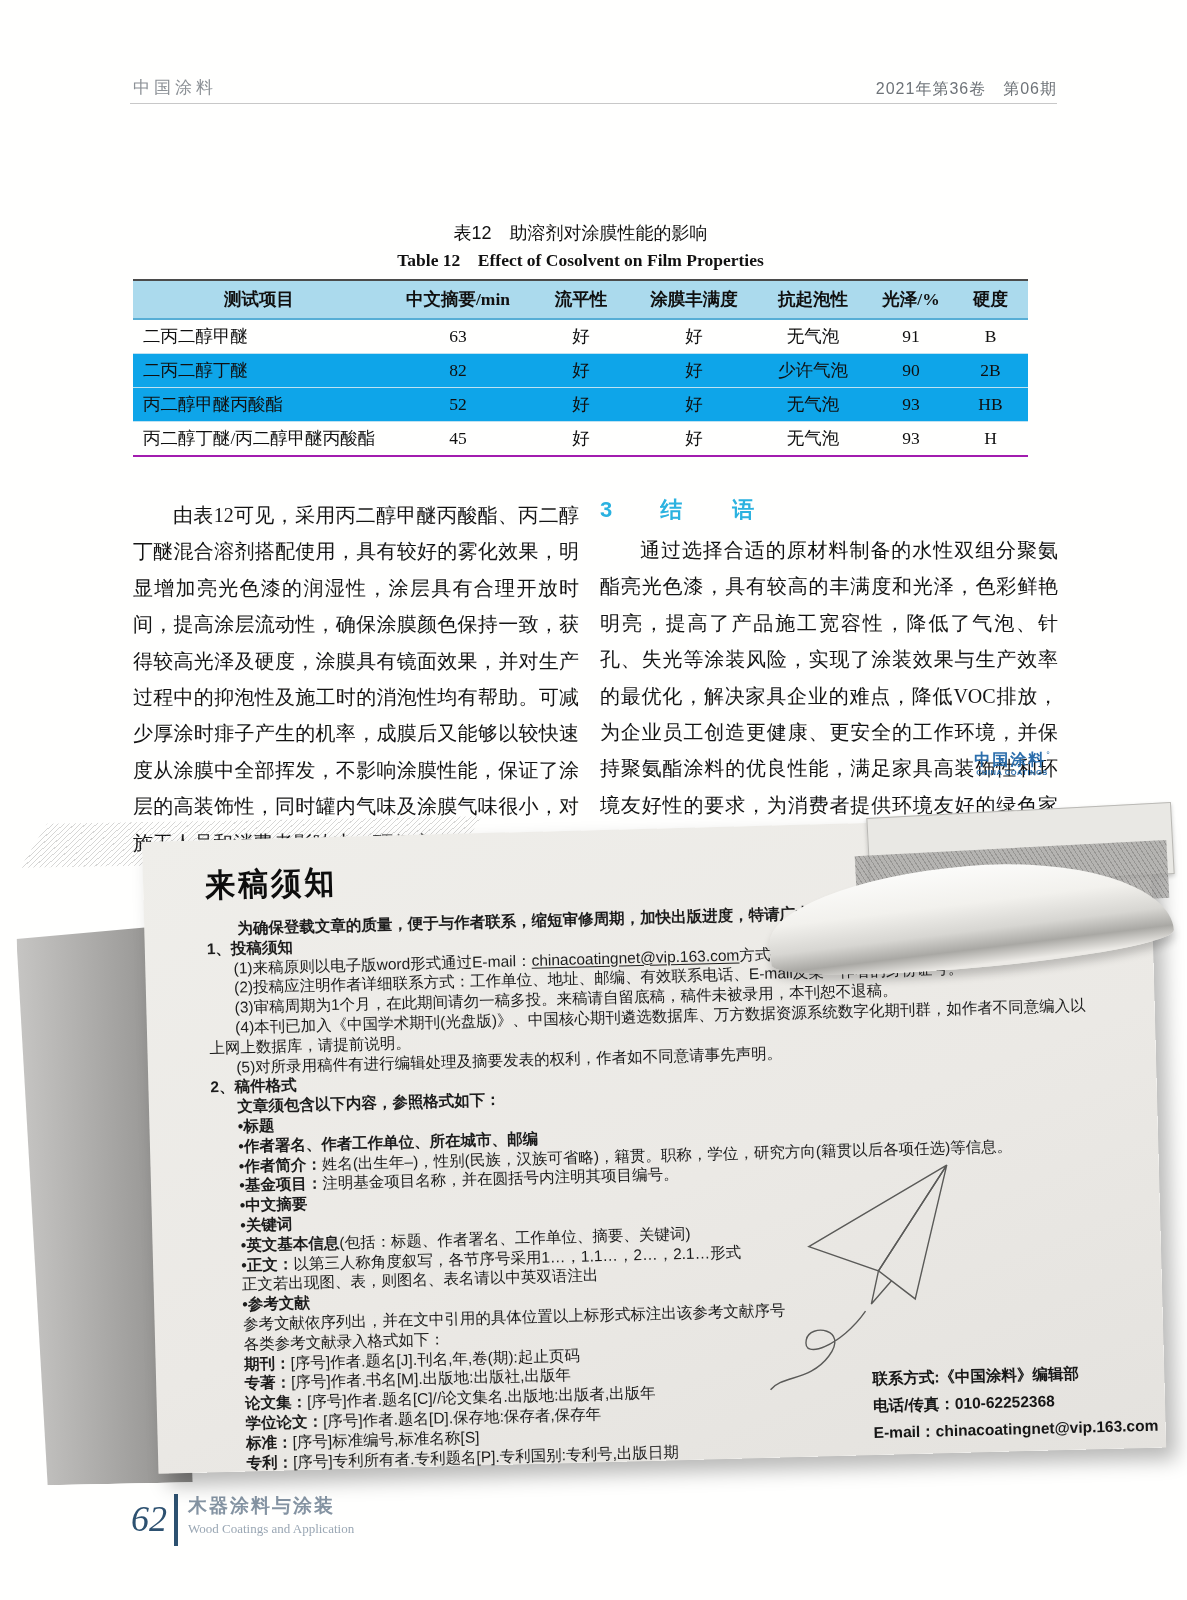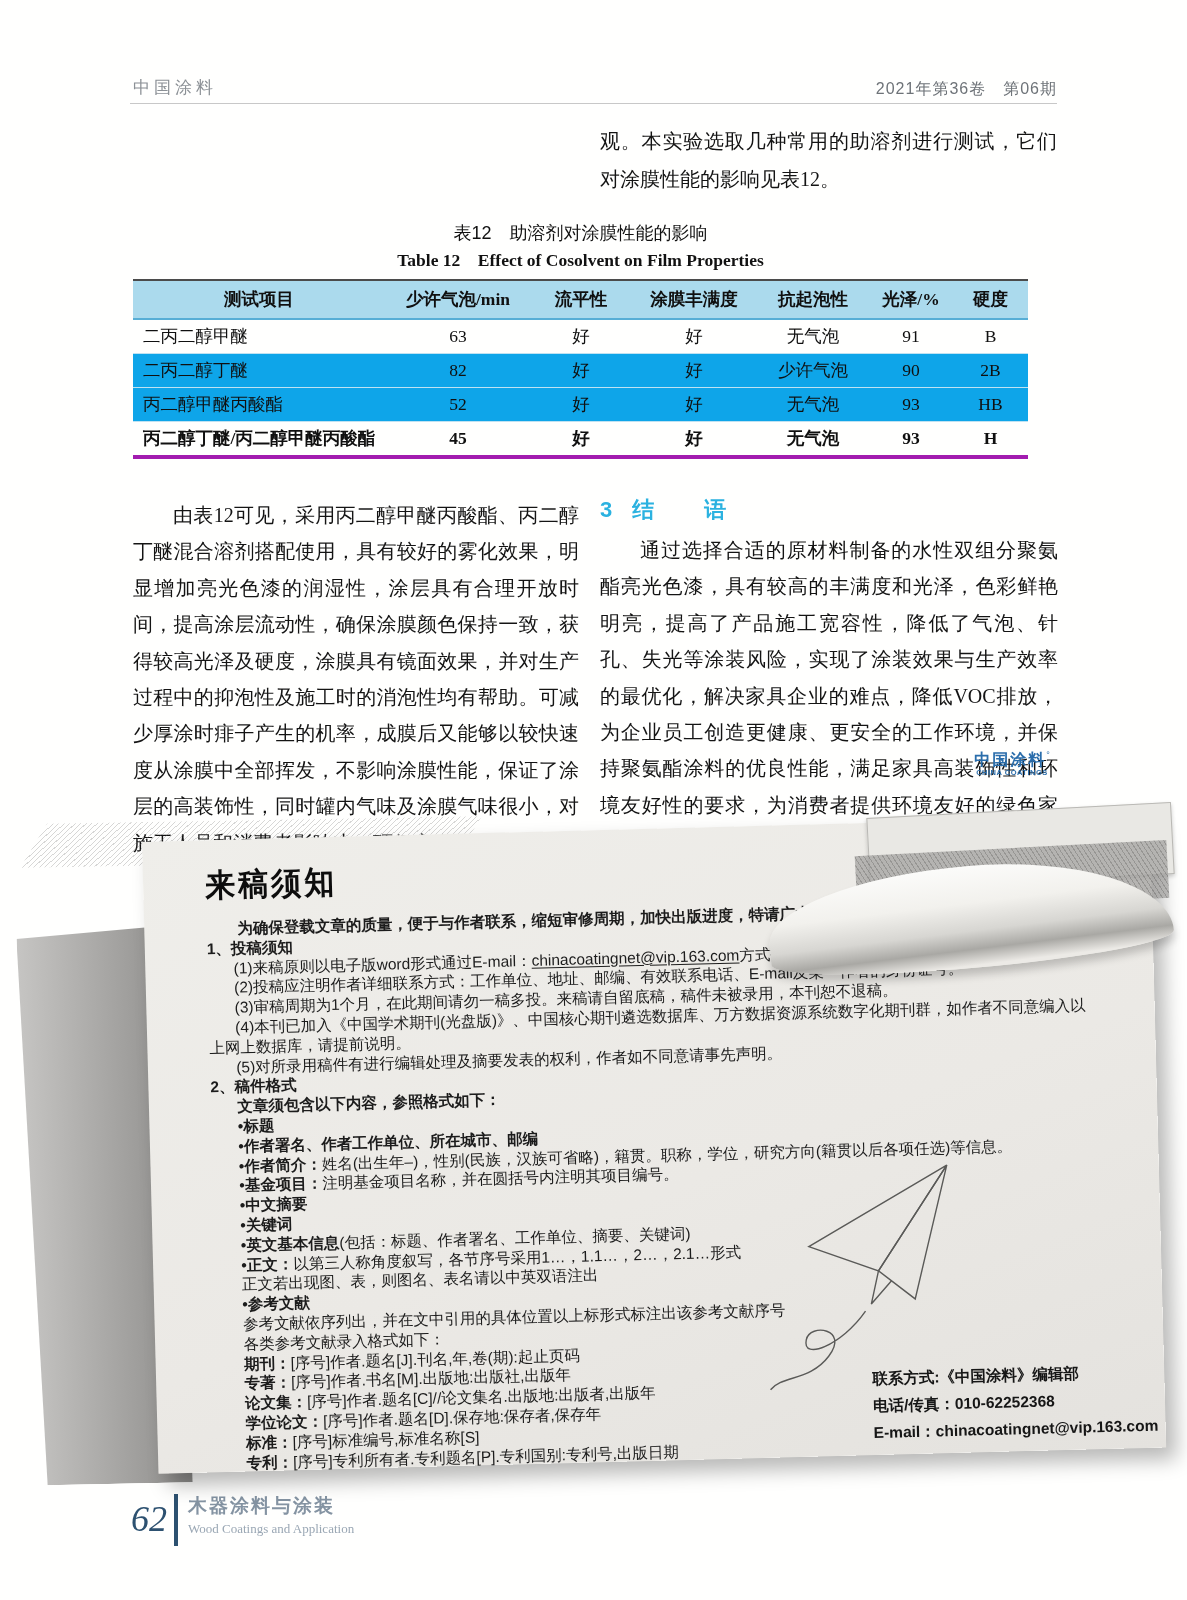--- a/index.html
+++ b/index.html
@@ -23,35 +23,35 @@
                     font-weight:normal; font-size:18px; color:#111; }
   .tbl-caption-en { position:absolute; left:133px; top:248px; width:895px; text-align:center;
                     font-family:"Liberation Serif","DejaVu Serif",serif; font-weight:bold; font-size:17.5px; color:#111; }
   table.cosolvent { position:absolute; left:133px; top:279px; width:895px; border-collapse:collapse;
                     font-family:"Liberation Serif","DejaVu Serif",serif; font-size:17.5px; color:#101010; }
   table.cosolvent th { background:#abdaed; font-weight:bold; padding:6px 2px 7px;
                        border-top:2.5px solid #4b4b4b; border-bottom:2px solid #57aed6; font-size:17.5px; }
   table.cosolvent td { padding:4px 2px 5px; text-align:center; border-bottom:1px solid #bfe2f2; }
   table.cosolvent td.name-col { text-align:left; padding-left:10px; }
   table.cosolvent tr.stripe td { background:#0ea5e9; }
-  table.cosolvent tr:last-child td { border-bottom:4px solid #a21caf;font-weight:bold; }
+  table.cosolvent tr:last-child td { border-bottom:2px solid #a21caf; }
   table.cosolvent col.c0{width:252px;} table.cosolvent col.c1{width:146px;}
   table.cosolvent col.c2{width:100px;} table.cosolvent col.c3{width:126px;}
   table.cosolvent col.c4{width:112px;} table.cosolvent col.c5{width:84px;}
   table.cosolvent col.c6{width:75px;}
 
   
   .body-par { position:absolute; font-family:"Liberation Serif","DejaVu Serif",serif; font-size:20px;
               line-height:36.4px; color:#141414; text-align:justify; text-indent:2em; }
   .body-left  { left:133px; top:497px; width:446px; }
   .body-right { left:600px; top:532px; width:458px; }
   .section-heading { position:absolute; left:600px; top:495px; color:#2bb2e0; font-weight:bold;
                      font-size:22px; letter-spacing:2px; }
   .section-heading .num { margin-right:18px; }
-  .section-heading .ttl { letter-spacing:14px; }
+  .section-heading .ttl { letter-spacing:14px;margin-left:28px; }
   .cc-logo { position:absolute; left:962px; top:751px; width:100px; text-align:center; color:#2a6dab; line-height:1.1; }
   .cc-logo .zh { font-weight:bold; font-size:16px; letter-spacing:2px; }
   .cc-logo .tm { font-size:9px; vertical-align:top; }
   .cc-logo .en { font-weight:bold; font-size:7.5px; letter-spacing:0.5px; }
 
   
   .scene { position:absolute; left:0; top:808px; width:1187px; height:700px; }
   .hatch-tl { position:absolute; left:36px; top:12px; width:430px; height:44px; z-index:0;
               transform:skewX(-32deg) rotate(-1deg);
               background:repeating-linear-gradient(115deg, rgba(110,110,108,0.28) 0 1px, transparent 1px 5px); }
@@ -101,39 +101,38 @@
 </style>
 </head>
 <body>
 
 <div class="page">
 
   <div class="journal-name">中国涂料</div>
   <div class="issue-info">2021年第36卷　第06期</div>
   <div class="header-rule"></div>
 
-  <div class="intro-col intro-right">观。本实验选取几种常用的助溶剂进行测试，它们对涂膜性能的影响见表12。</div>
 
   <div class="tbl-caption-zh">表12　助溶剂对涂膜性能的影响</div>
   <div class="tbl-caption-en">Table 12　Effect of Cosolvent on Film Properties</div>
 
   <table class="cosolvent">
     <colgroup>
       <col class="c0">
         <col class="c1">
         <col class="c2">
         <col class="c3">
         <col class="c4">
         <col class="c5">
         <col class="c6">
     </colgroup>
     <thead>
       <tr>
           <th>测试项目</th>
-          <th>少许气泡/min</th>
+          <th>中文摘要/min</th>
           <th>流平性</th>
           <th>涂膜丰满度</th>
           <th>抗起泡性</th>
           <th>光泽/%</th>
           <th>硬度</th>
         </tr>
     </thead>
     <tbody>
         <tr>
           <td class="name-col">二丙二醇甲醚</td>

